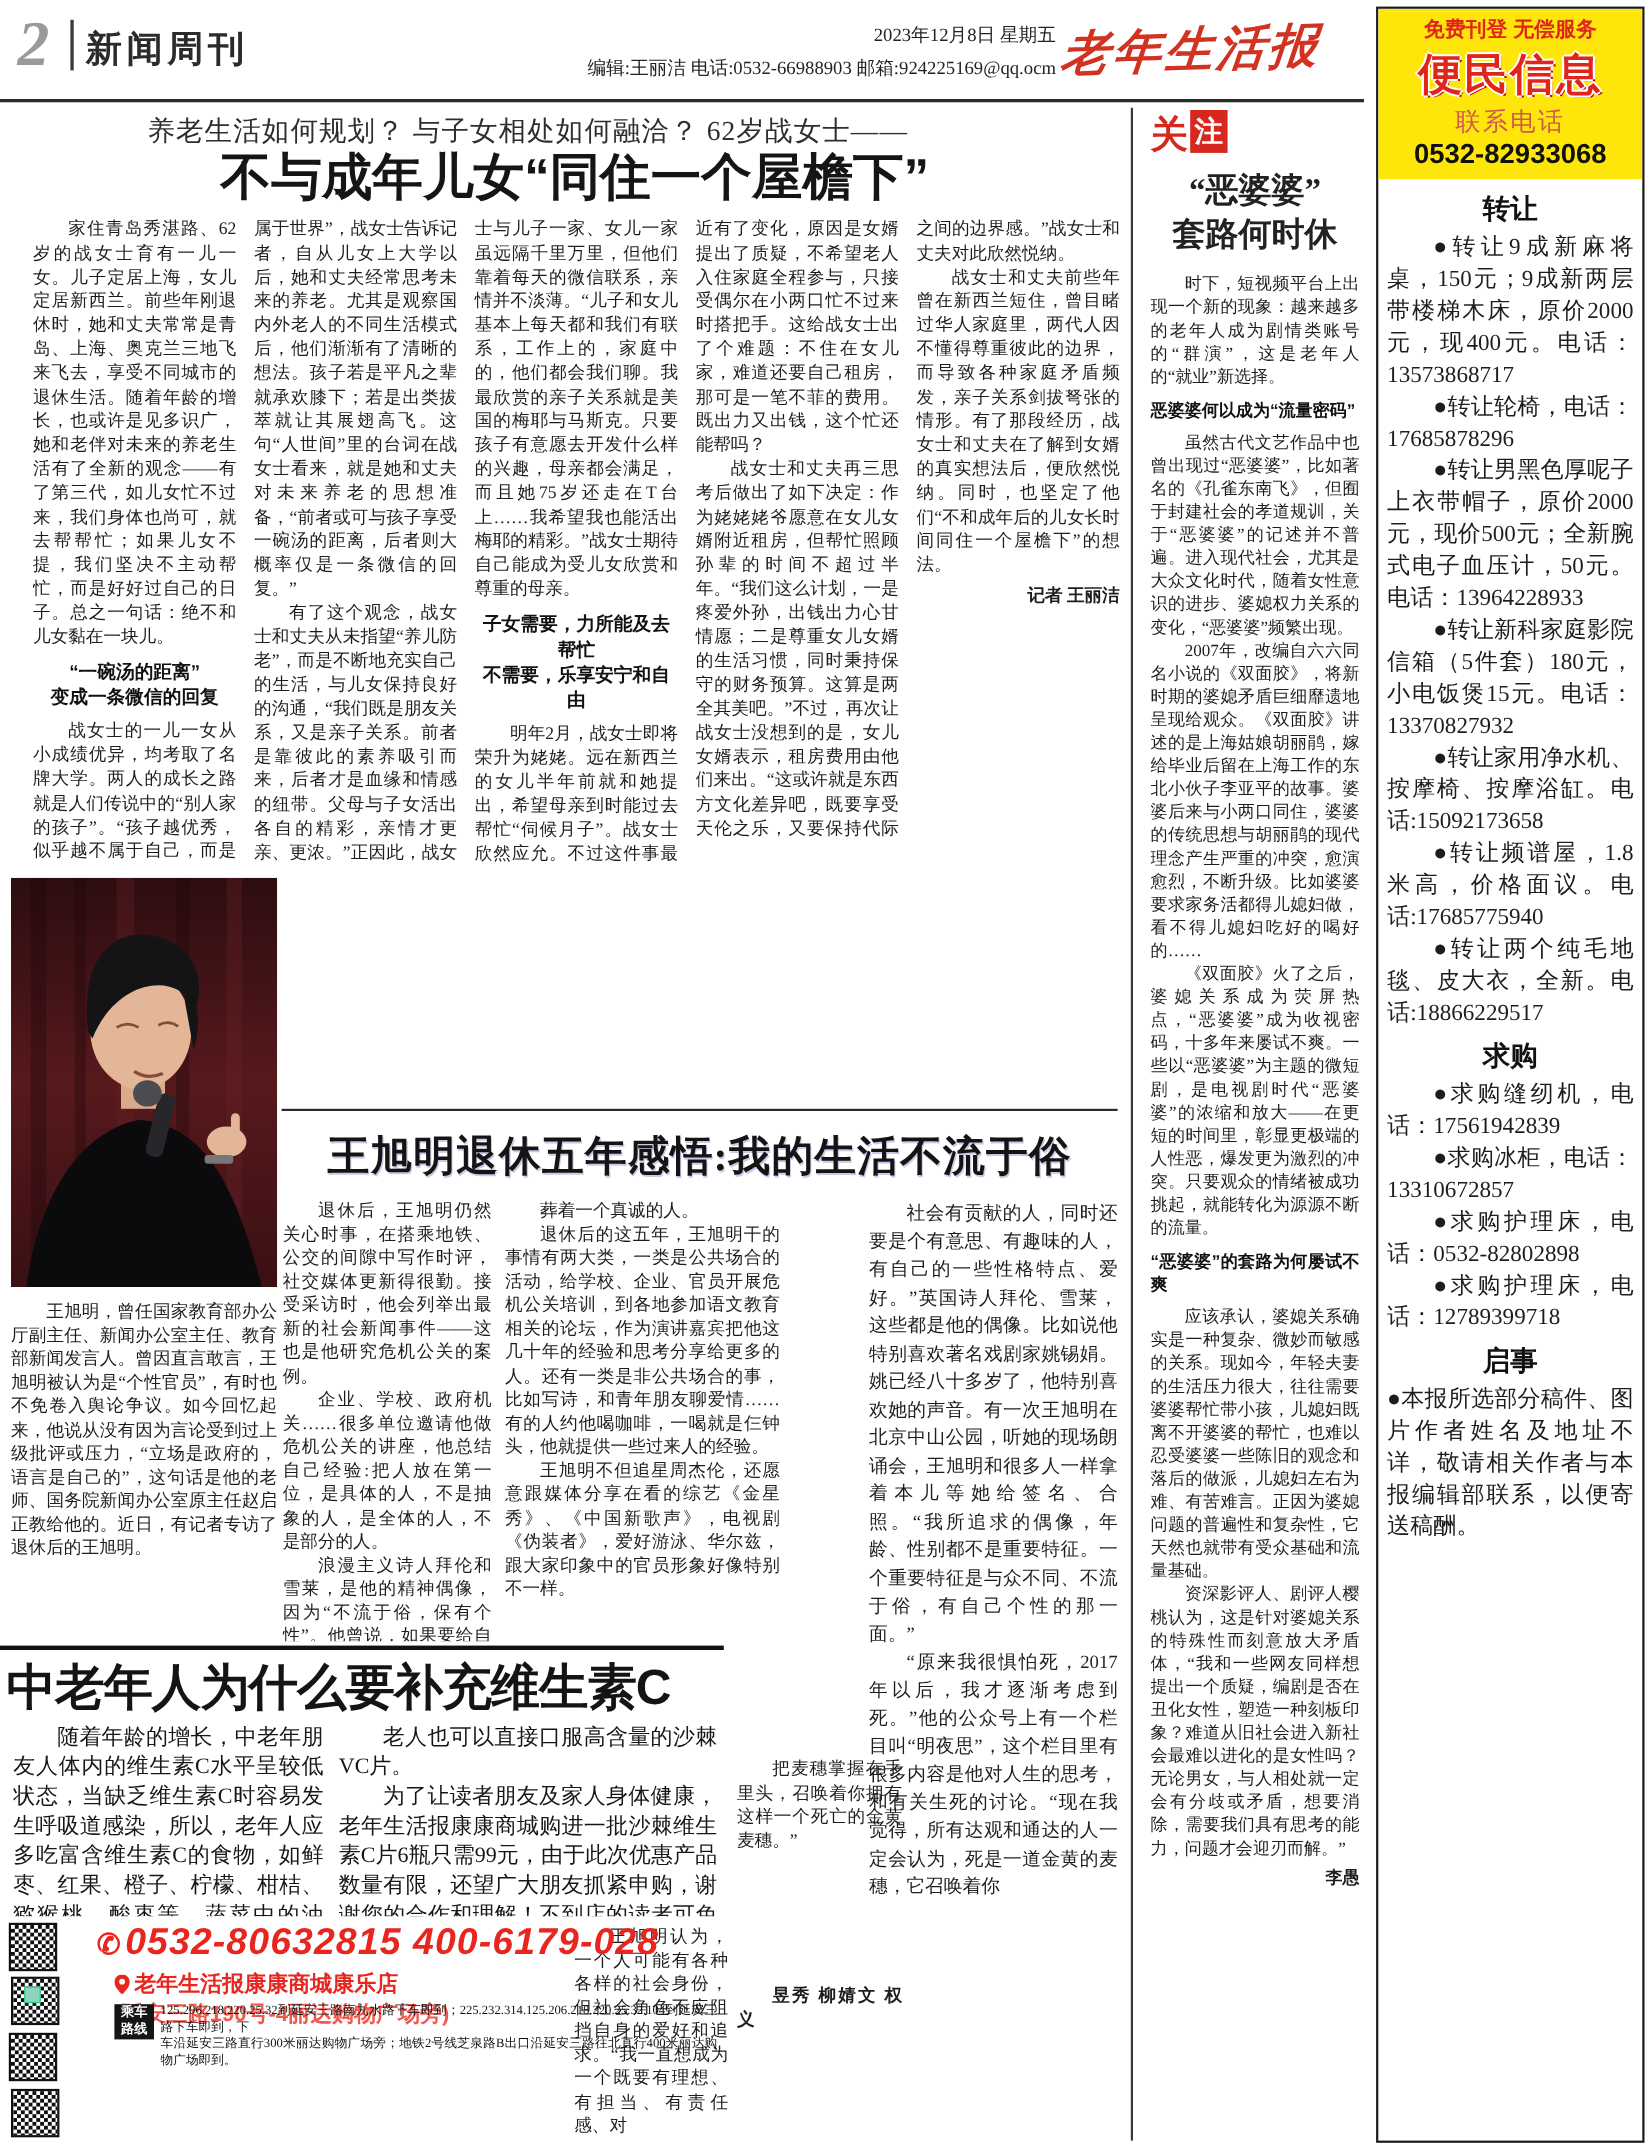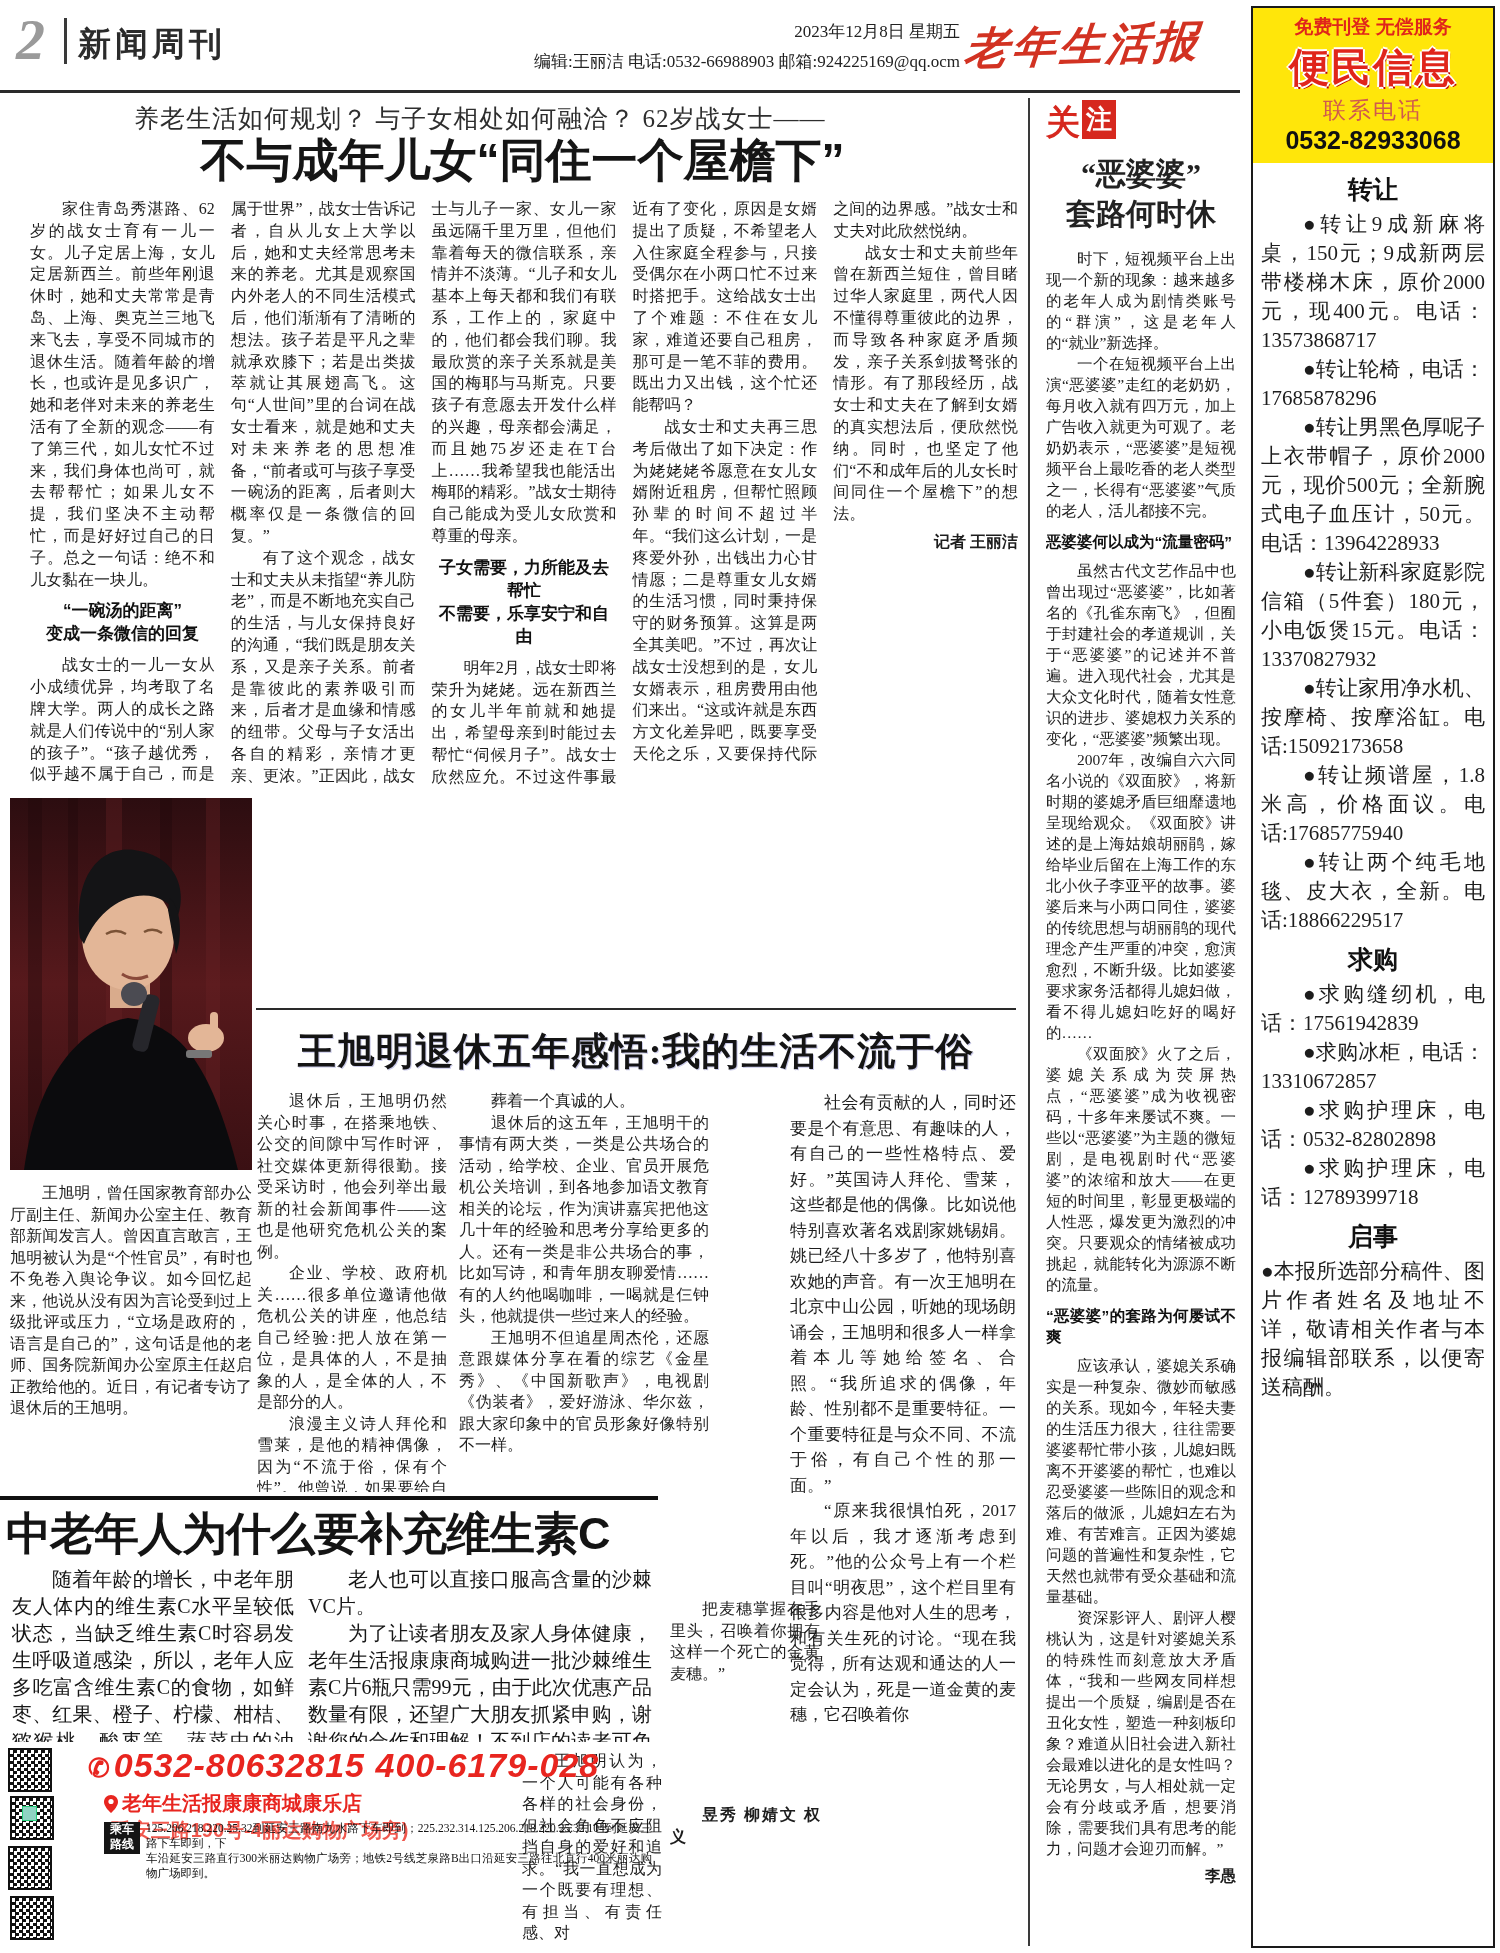--- a/index.html
+++ b/index.html
@@ -109,21 +109,20 @@
   <div class="abs gz" style="left:1046px;top:100px;width:190px;height:1845px;overflow:hidden;">
     <div style="margin-bottom:8px;">
       <span class="gz-badge1">关</span><span class="gz-badge2">注</span>
     </div>
     <div class="gz-title">
       <div>“恶婆婆”</div>
       <div>套路何时休</div>
     </div>
     <div style="height:14px;"></div>
     <p class="jp">时下，短视频平台上出现一个新的现象：越来越多的老年人成为剧情类账号的“群演”，这是老年人的“就业”新选择。</p>
-    <p class="jp">一个在短视频平台上出演“恶婆婆”走红的老奶奶，每月收入就有四万元，加上广告收入就更为可观了。老奶奶表示，“恶婆婆”是短视频平台上最吃香的老人类型之一，长得有“恶婆婆”气质的老人，活儿都接不完。</p>
     <p class="jp gz-sub jp0">恶婆婆何以成为“流量密码”</p>
     <p class="jp">虽然古代文艺作品中也曾出现过“恶婆婆”，比如著名的《孔雀东南飞》，但囿于封建社会的孝道规训，关于“恶婆婆”的记述并不普遍。进入现代社会，尤其是大众文化时代，随着女性意识的进步、婆媳权力关系的变化，“恶婆婆”频繁出现。</p>
     <p class="jp">2007年，改编自六六同名小说的《双面胶》，将新时期的婆媳矛盾巨细靡遗地呈现给观众。《双面胶》讲述的是上海姑娘胡丽鹃，嫁给毕业后留在上海工作的东北小伙子李亚平的故事。婆婆后来与小两口同住，婆婆的传统思想与胡丽鹃的现代理念产生严重的冲突，愈演愈烈，不断升级。比如婆婆要求家务活都得儿媳妇做，看不得儿媳妇吃好的喝好的……</p>
     <p class="jp">《双面胶》火了之后，婆媳关系成为荧屏热点，“恶婆婆”成为收视密码，十多年来屡试不爽。一些以“恶婆婆”为主题的微短剧，是电视剧时代“恶婆婆”的浓缩和放大——在更短的时间里，彰显更极端的人性恶，爆发更为激烈的冲突。只要观众的情绪被成功挑起，就能转化为源源不断的流量。</p>
     <p class="jp gz-sub jp0">“恶婆婆”的套路为何屡试不爽</p>
     <p class="jp">应该承认，婆媳关系确实是一种复杂、微妙而敏感的关系。现如今，年轻夫妻的生活压力很大，往往需要婆婆帮忙带小孩，儿媳妇既离不开婆婆的帮忙，也难以忍受婆婆一些陈旧的观念和落后的做派，儿媳妇左右为难、有苦难言。正因为婆媳问题的普遍性和复杂性，它天然也就带有受众基础和流量基础。</p>
     <p class="jp">资深影评人、剧评人樱桃认为，这是针对婆媳关系的特殊性而刻意放大矛盾体，“我和一些网友同样想提出一个质疑，编剧是否在丑化女性，塑造一种刻板印象？难道从旧社会进入新社会最难以进化的是女性吗？无论男女，与人相处就一定会有分歧或矛盾，想要消除，需要我们具有思考的能力，问题才会迎刃而解。”</p>
     <p class="jp byline">李愚</p>
   </div>
 

